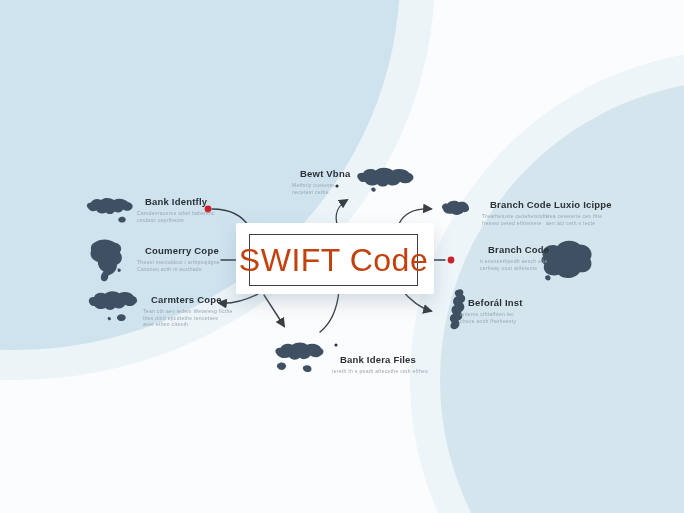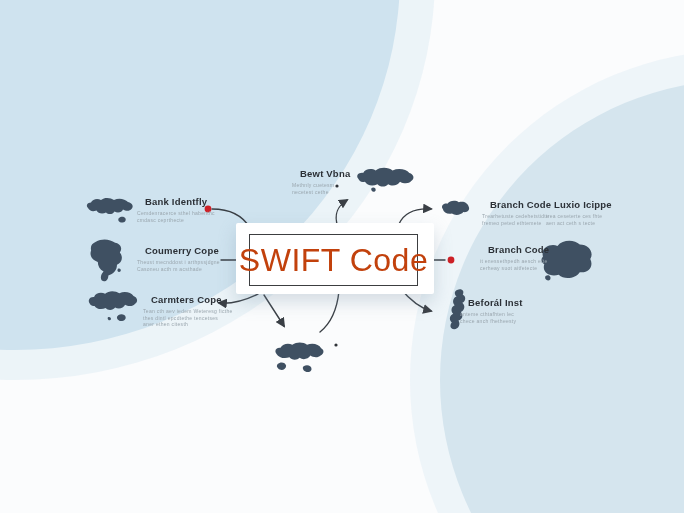--- a/index.html
+++ b/index.html
@@ -162,20 +162,26 @@
 
   <div class="node" style="left:460px;top:297px">
     <div class="ntitle">Beforál Inst</div>
     <div class="nsub">
       <span>anteme cthtafhten lec</span>
       <span>chece anch fhetheesty</span>
     </div>
   </div>
 
 
+  <div class="node" style="left:332px;top:354px">
+    <div class="ntitle">Bank Idera Files</div>
+    <div class="nsub">
+      <span>tereth th e peath aftecethe ceth efthes</span>
+    </div>
+  </div>
 
   <div class="card">
     <div class="card-inner">
       <span class="card-title">SWIFT Code</span>
     </div>
   </div>
 
 </div>
 
 </body></html>

